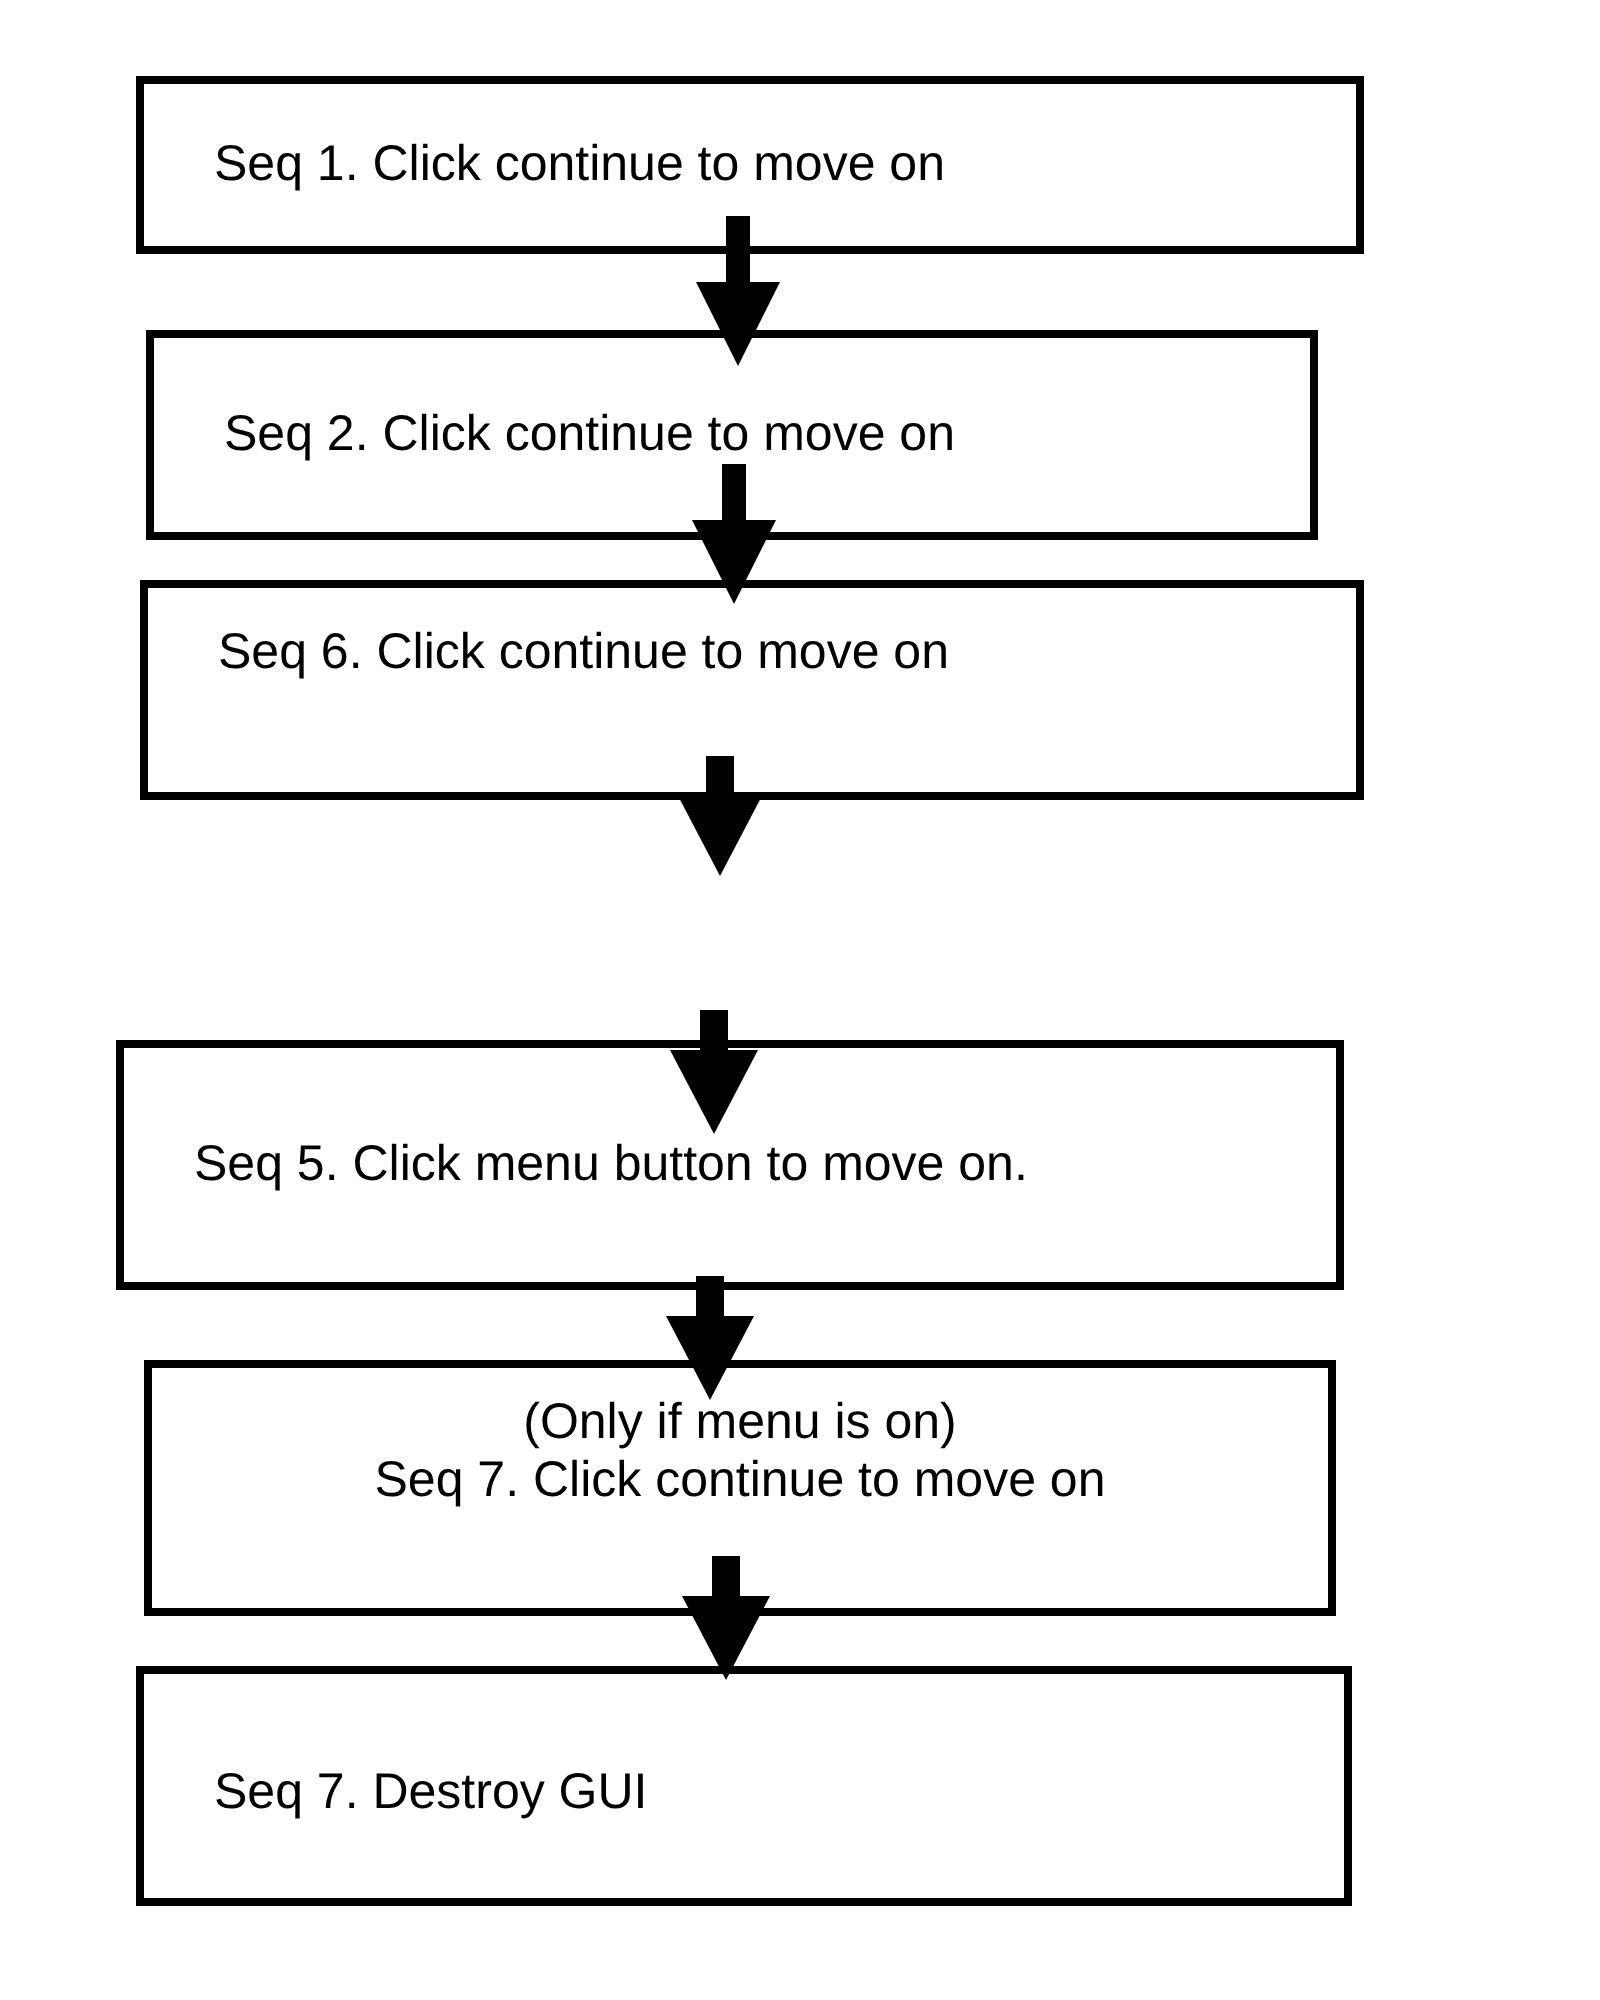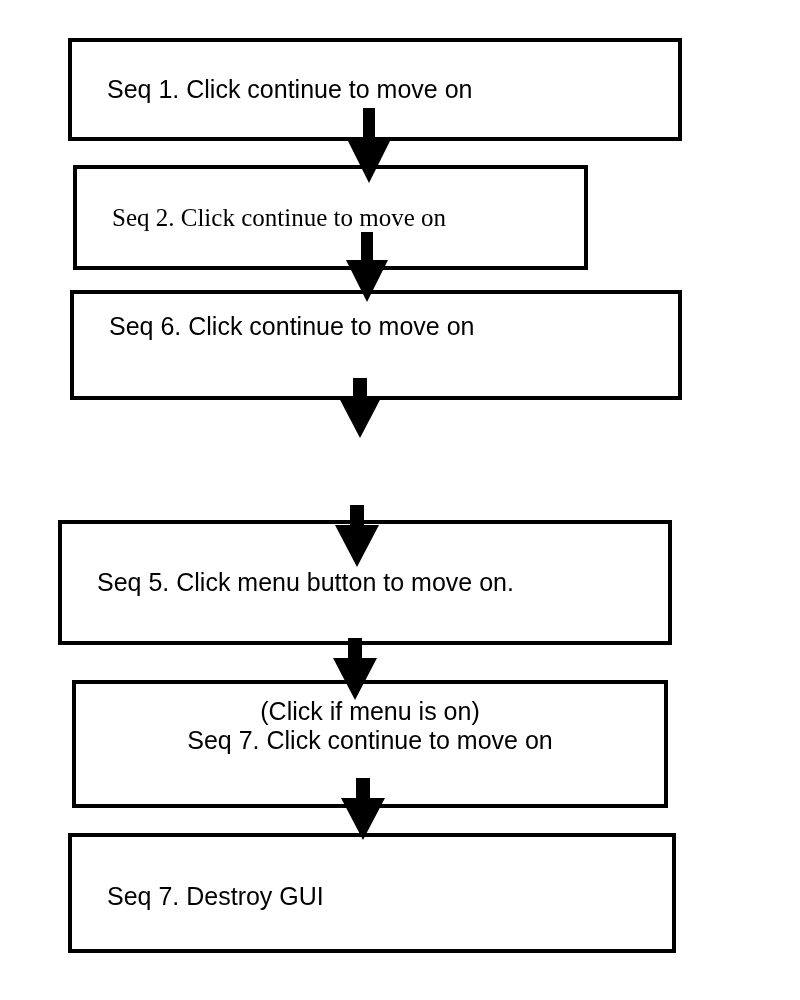--- a/index.html
+++ b/index.html
@@ -78,31 +78,31 @@
     <div class="arrow" style="left: 333px; top: 638px; width: 44px; height: 62px;">
       <svg width="44" height="62" viewBox="0 0 44 62">
         <polygon points="15,0 29,0 29,20 44,20 22,62 0,20 15,20" fill="#000000"></polygon>
       </svg>
     </div>
     <div class="arrow" style="left: 341px; top: 778px; width: 44px; height: 62px;">
       <svg width="44" height="62" viewBox="0 0 44 62">
         <polygon points="15,0 29,0 29,20 44,20 22,62 0,20 15,20" fill="#000000"></polygon>
       </svg>
     </div>
-    <div class="flow-box align-left" style="left: 68px; top: 38px; width: 614px; height: 103px; border-color: rgb(0, 0, 0);">
+    <div class="flow-box align-left" style="left: 68px; top: 38px; width: 614px; height: 89px; border-color: rgb(0, 0, 0);">
       <div class="box-text" style="color: rgb(0, 0, 0);"><div>Seq 1. Click continue to move on</div></div>
     </div>
-    <div class="flow-box align-left" style="left: 73px; top: 165px; width: 515px; height: 105px; border-color: rgb(0, 0, 0); font-family: Liberation Serif, serif;">
+    <div class="flow-box align-left" style="left: 73px; top: 165px; width: 586px; height: 105px; border-color: rgb(0, 0, 0);">
       <div class="box-text" style="color: rgb(0, 0, 0);"><div>Seq 2. Click continue to move on</div></div>
     </div>
     <div class="flow-box align-left" style="left: 70px; top: 290px; width: 612px; height: 110px; border-color: rgb(0, 0, 0);">
       <div class="box-text" style="color: rgb(0, 0, 0); position: relative; top: -18px;"><div>Seq 6. Click continue to move on</div></div>
     </div>
     <div class="flow-box align-left" style="left: 58px; top: 520px; width: 614px; height: 125px; border-color: rgb(0, 0, 0);">
       <div class="box-text" style="color: rgb(0, 0, 0);"><div>Seq 5. Click menu button to move on.</div></div>
     </div>
     <div class="flow-box align-center" style="left: 72px; top: 680px; width: 596px; height: 128px; border-color: rgb(0, 0, 0);">
-      <div class="box-text" style="color: rgb(0, 0, 0); position: relative; top: -18px;"><div>(Click if menu is on)</div><div>Seq 7. Click continue to move on</div></div>
+      <div class="box-text" style="color: rgb(0, 0, 0); position: relative; top: -18px;"><div>(Only if menu is on)</div><div>Seq 7. Click continue to move on</div></div>
     </div>
     <div class="flow-box align-left" style="left: 68px; top: 833px; width: 608px; height: 120px; border-color: rgb(0, 0, 0); justify-content: center;">
       <div class="box-text" style="color: rgb(0, 0, 0); position: relative; top: 4px;"><div>Seq 7. Destroy GUI</div></div>
     </div>
   </div>
 
 </body></html>

